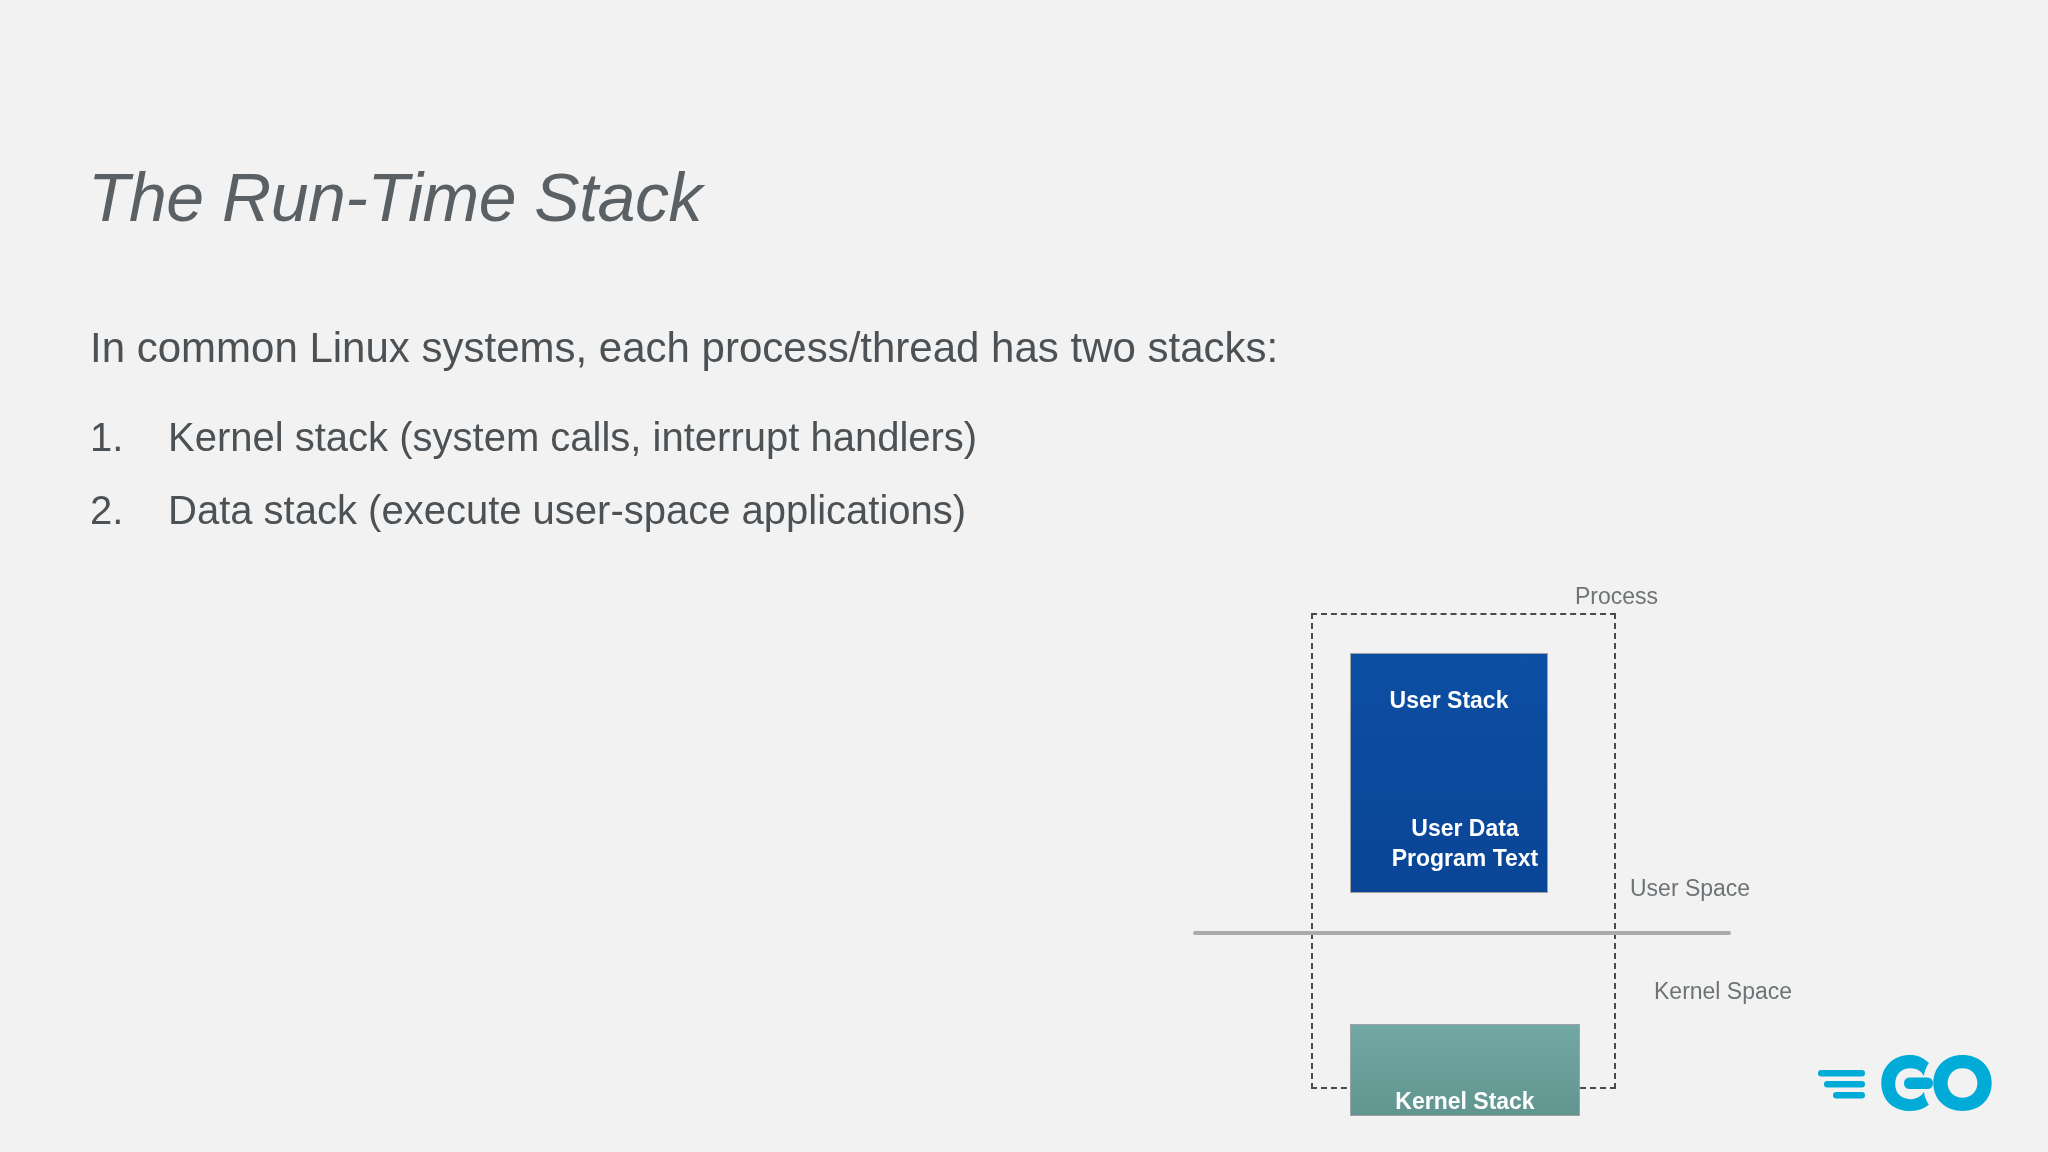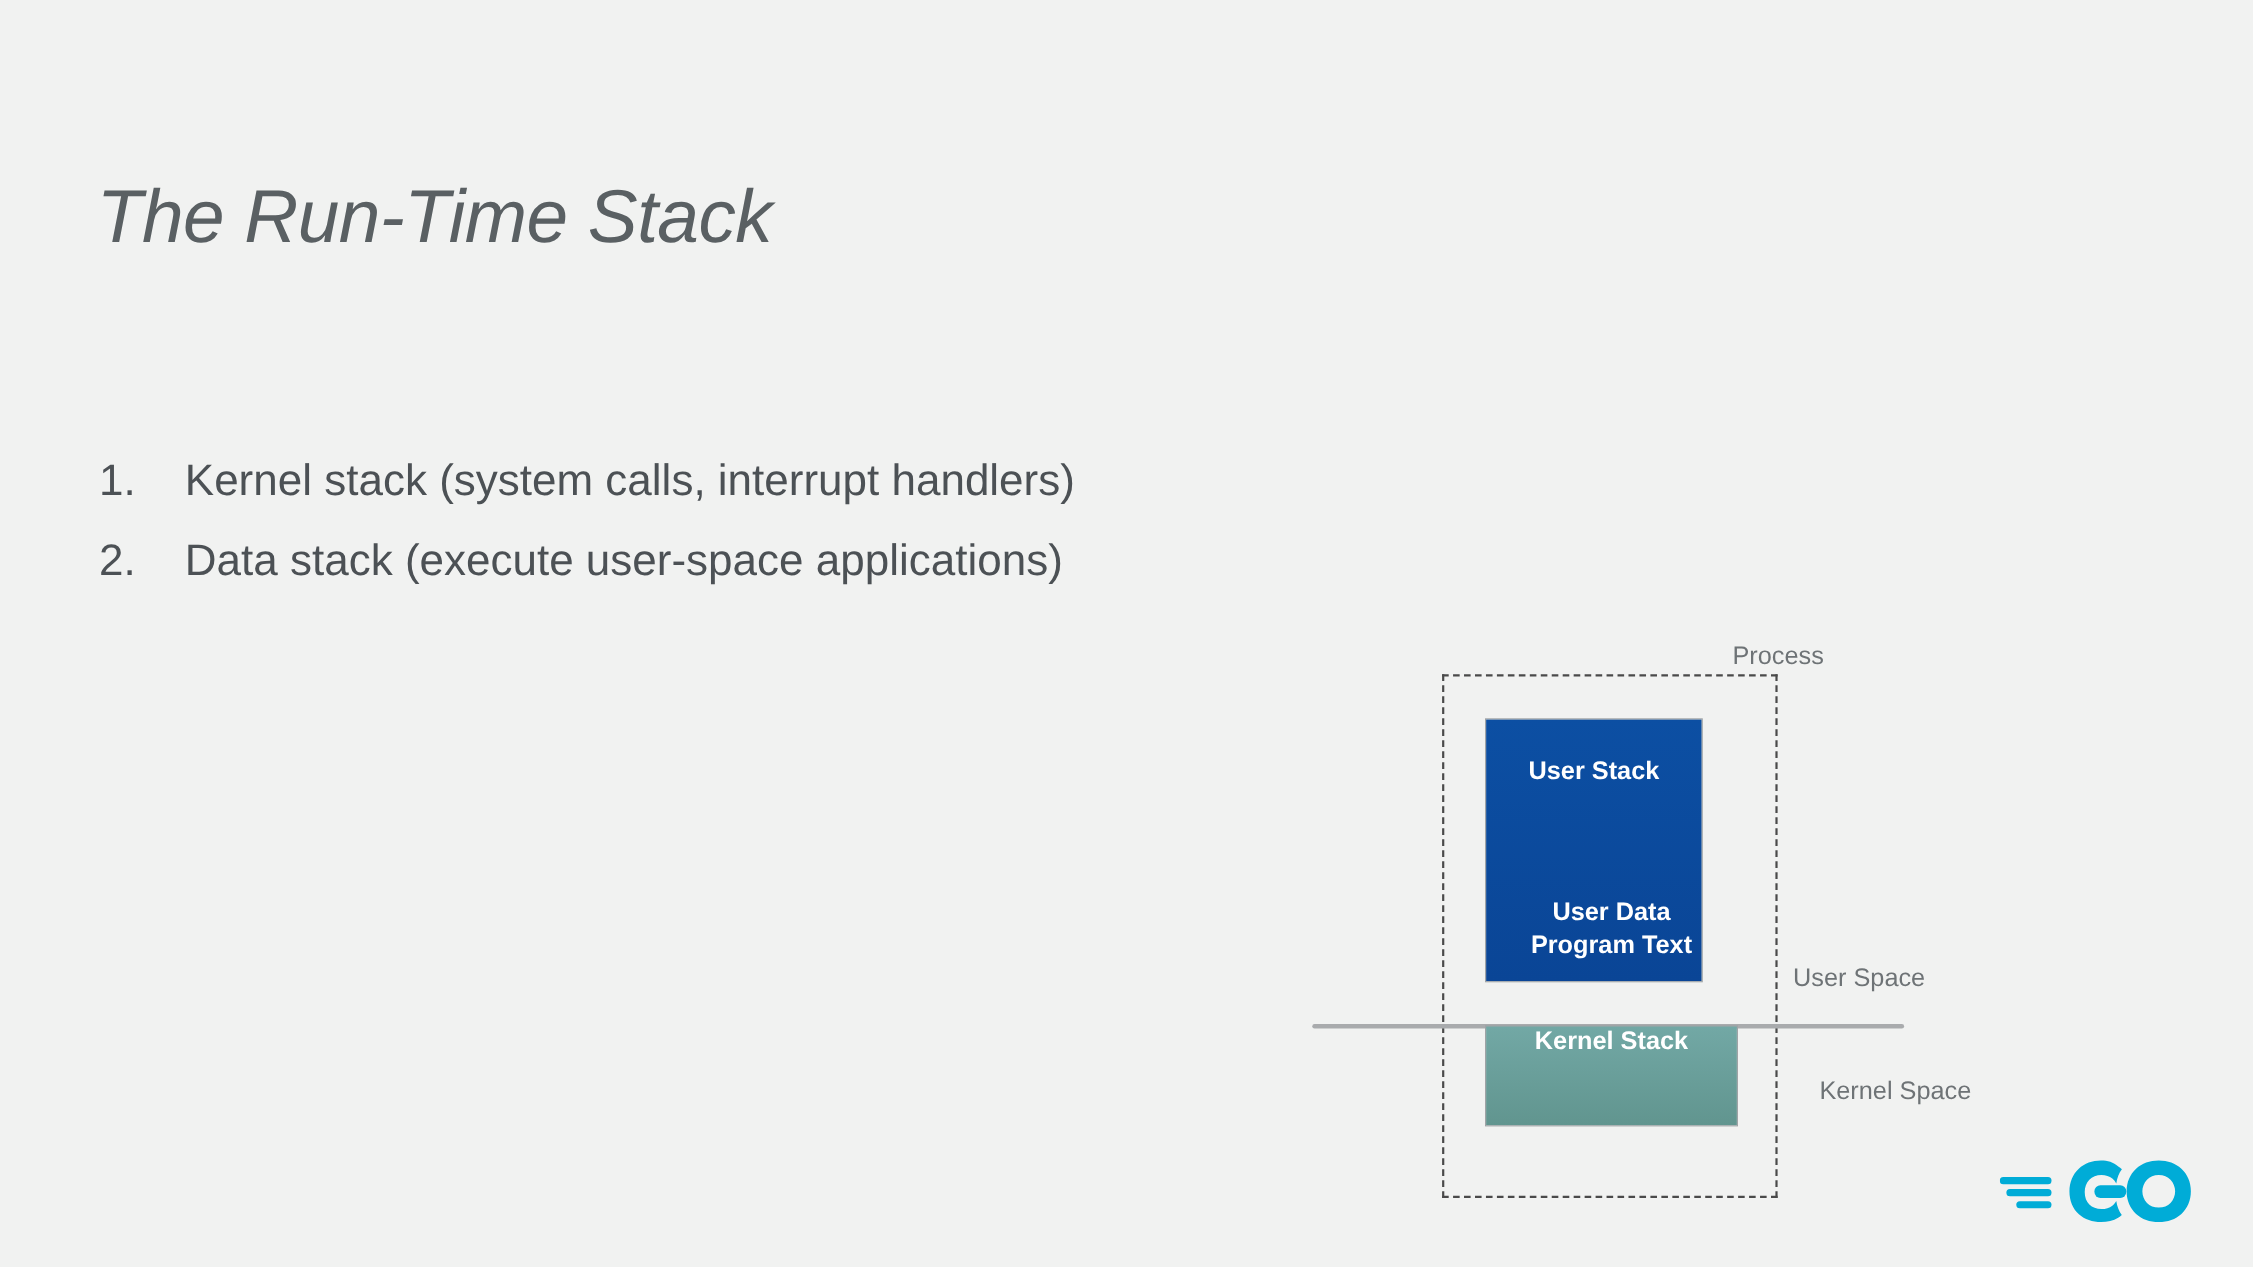--- a/index.html
+++ b/index.html
@@ -114,31 +114,31 @@
     position: absolute;
     bottom: 18px;
     left: 0;
     right: 0;
     line-height: 1.3;
     margin-left: 32px;
   }
   .kernel-box {
     position: absolute;
     left: 1350px;
-    top: 932px;
+    top: 1024px;
     width: 230px;
     height: 92px;
     background: linear-gradient(180deg,#72a8a5 0%,#61958f 100%);
     border: 1px solid #9fa3a6;
     box-sizing: border-box;
     color: #ffffff;
     font-size: 23px;
     font-weight: bold;
     display: flex;
-    align-items: flex-start;
+    align-items: flex-end;
     justify-content: center;
   }
   .divider {
     position: absolute;
     left: 1193px;
     top: 931px;
     width: 538px;
     height: 4px;
     background: #a9abad;
     border-radius: 2px;
@@ -161,20 +161,21 @@
     height: 78px;
   }
 </style>
 </head>
 <body>
 
 <div class="slide">
 
   <h1 class="slide-title">The Run-Time Stack</h1>
 
+  <p class="lead">In common Linux systems, each process/thread has two stacks:</p>
 
   <ol class="list" style="list-style:none;margin:0;padding:0;">
     <li class="list-item">
       <span class="list-num">1.</span>
       <span class="list-text">Kernel stack (system calls, interrupt handlers)</span>
     </li>
     <li class="list-item">
       <span class="list-num">2.</span>
       <span class="list-text">Data stack (execute user-space applications)</span>
     </li>

